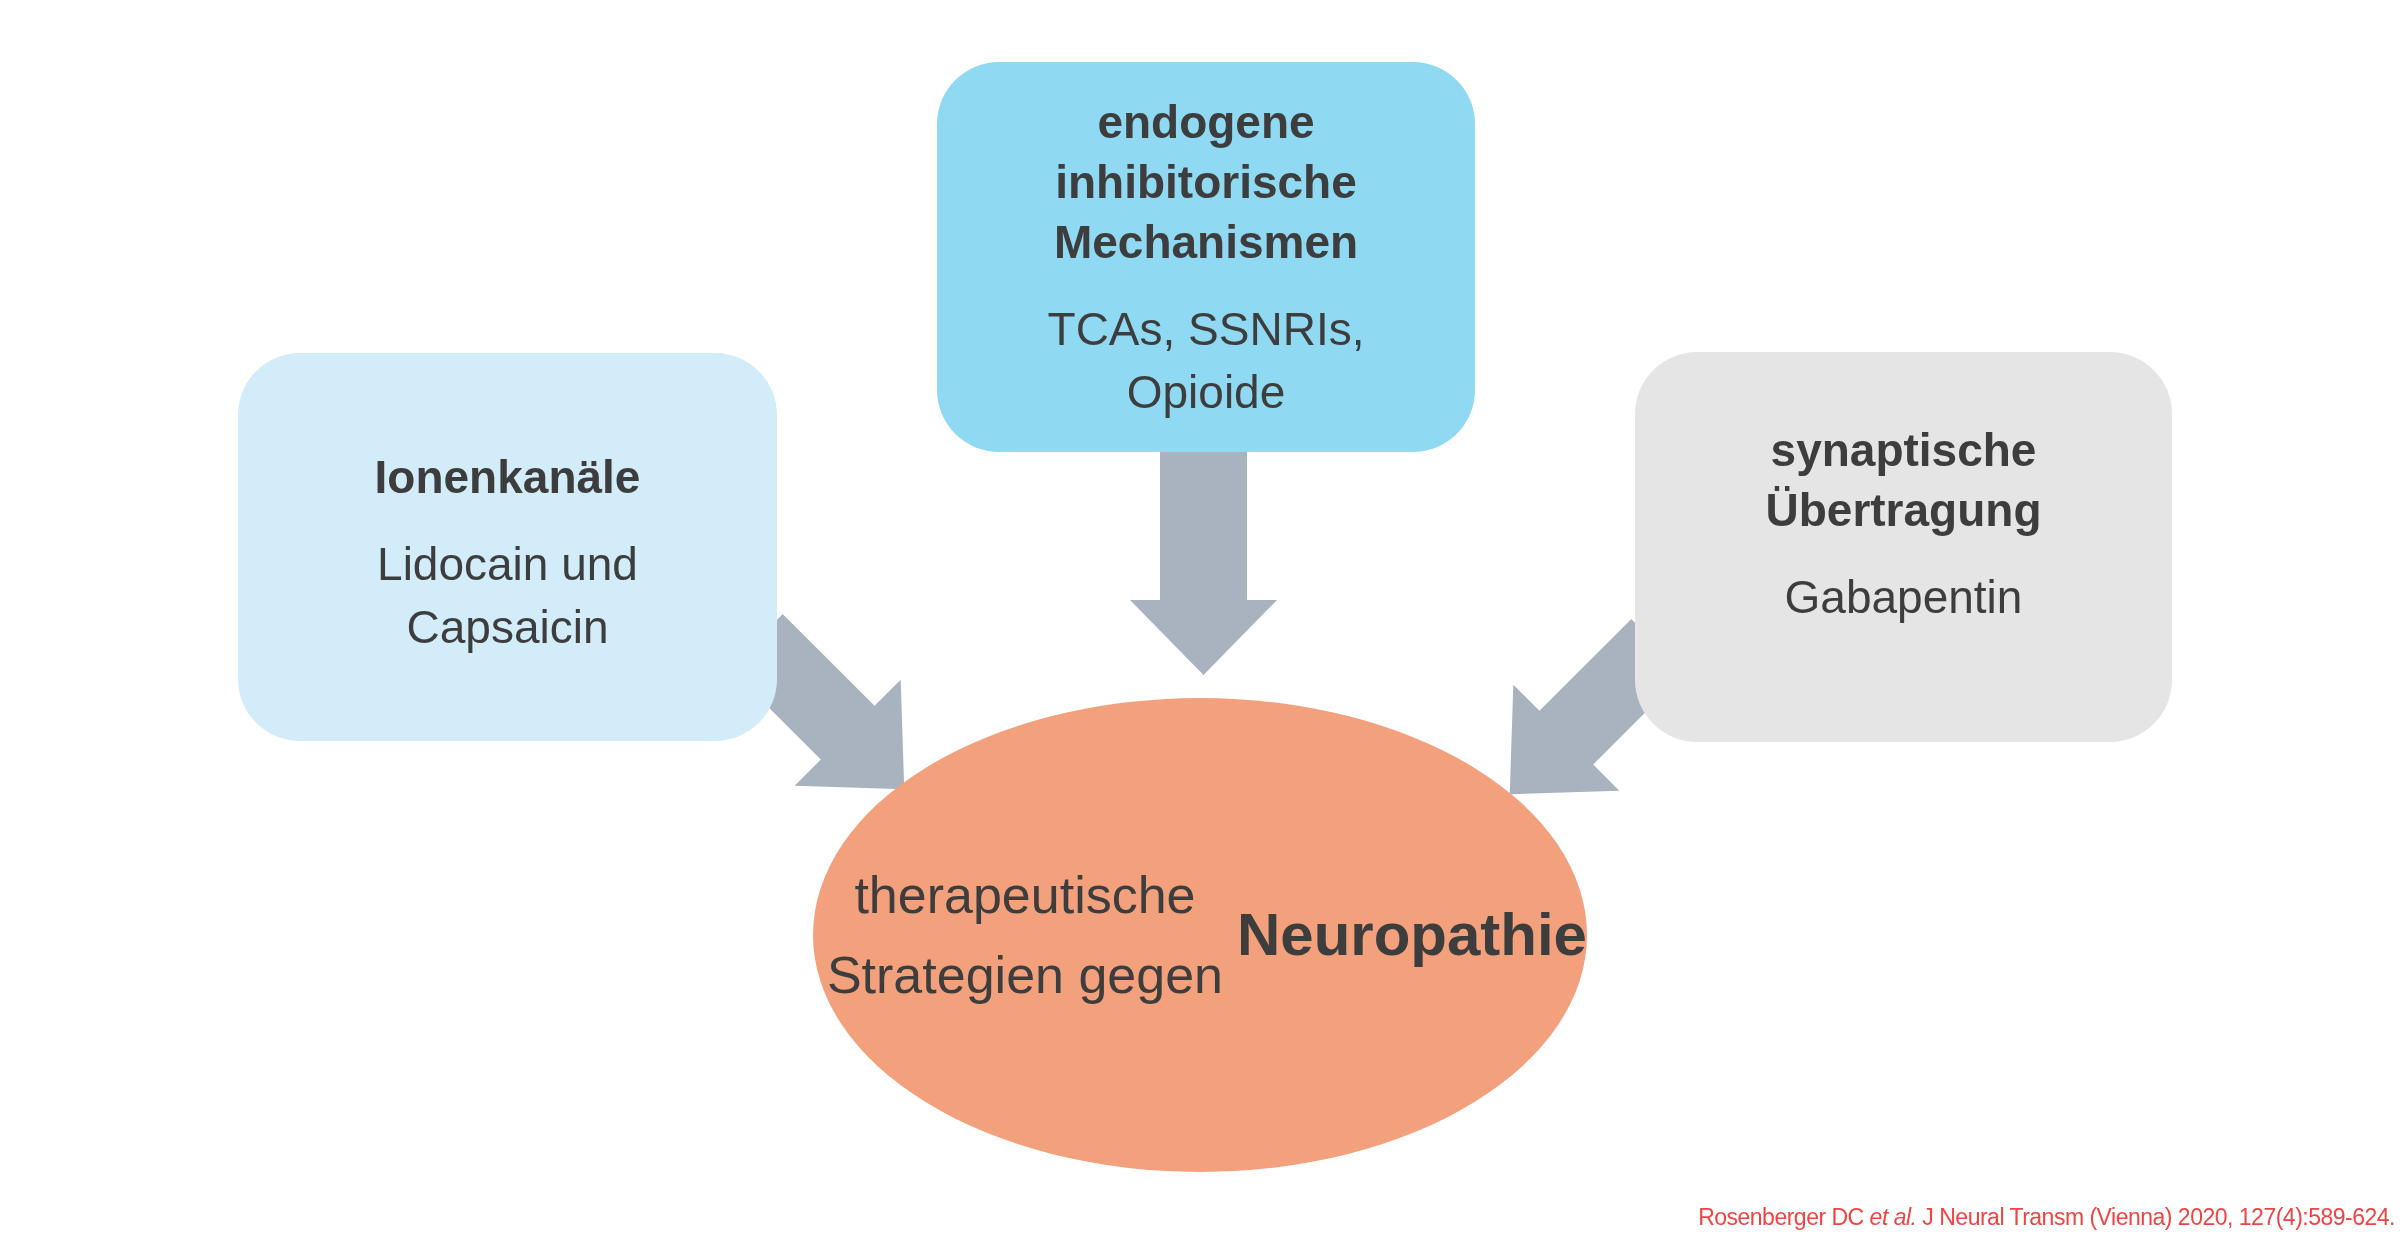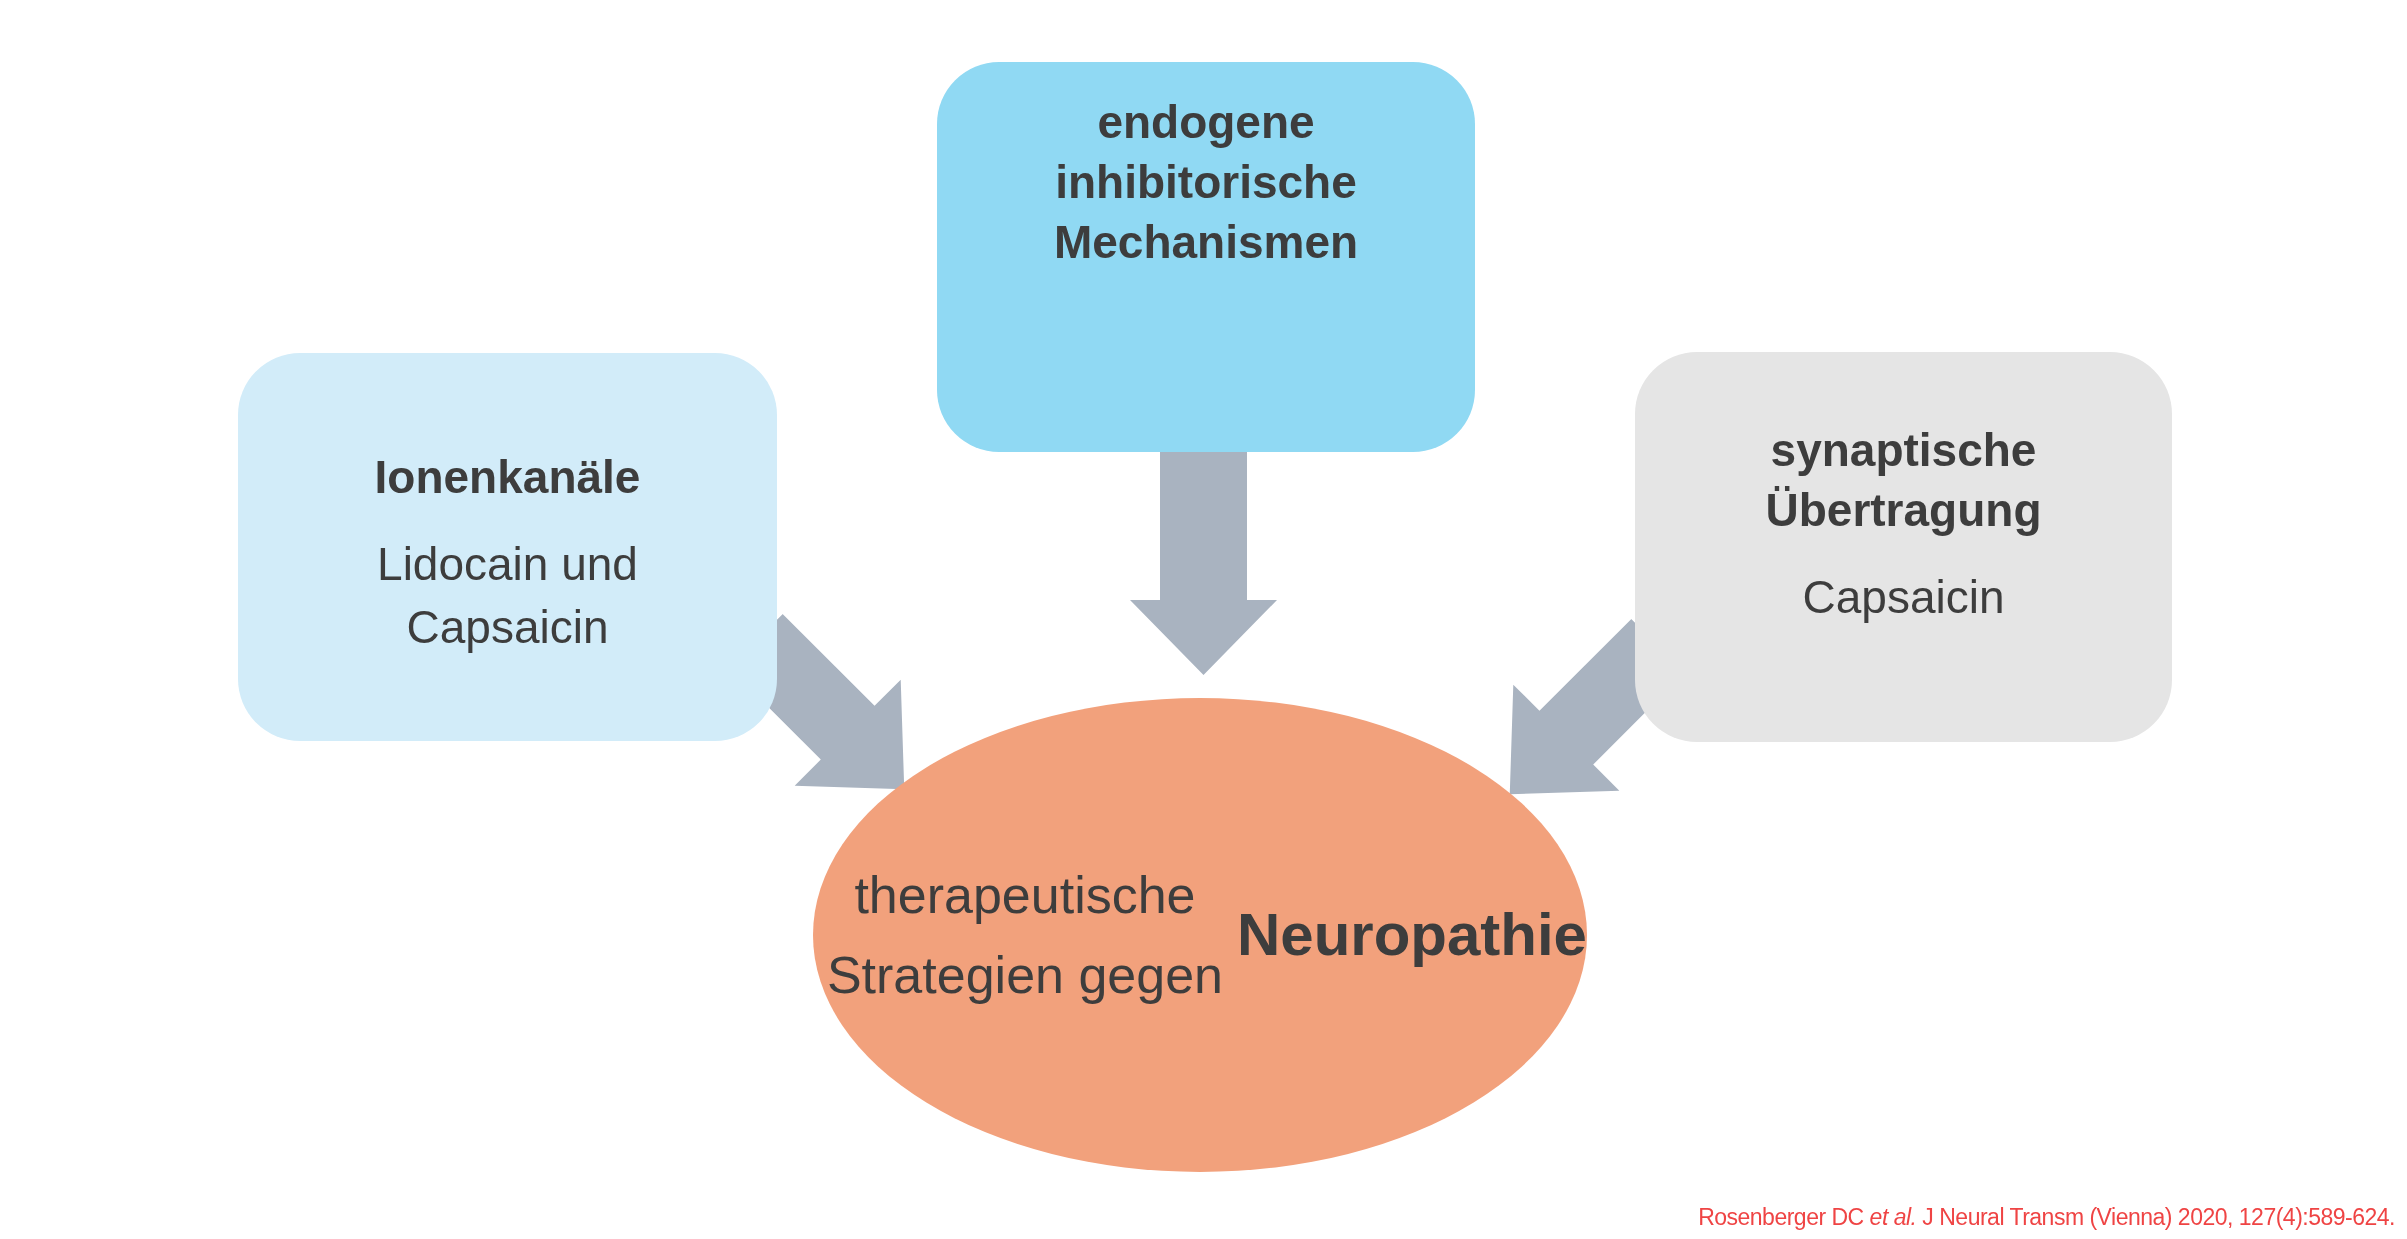--- a/index.html
+++ b/index.html
@@ -108,25 +108,26 @@
 
 <div class="canvas">
 
   <div class="box box-left">
     <div class="box-title">Ionenkanäle</div>
     <div class="box-body">Lidocain und Capsaicin</div>
   </div>
 
   <div class="box box-center">
     <div class="box-title">endogene inhibitorische Mechanismen</div>
+    <div class="box-body">TCAs, SSNRIs, Opioide</div>
   </div>
 
   <div class="box box-right">
     <div class="box-title">synaptische Übertragung</div>
-    <div class="box-body">Capsaicin</div>
+    <div class="box-body">Gabapentin</div>
   </div>
 
   <div class="arrow arrow-left">
     <svg width="210" height="150" viewBox="0 0 210 150">
       <polygon points="0,37 130,37 130,0 210,75 130,150 130,113 0,113" fill="#a9b3c0"></polygon>
     </svg>
   </div>
 
   <div class="arrow arrow-center">
     <svg width="147" height="223" viewBox="0 0 147 223">

